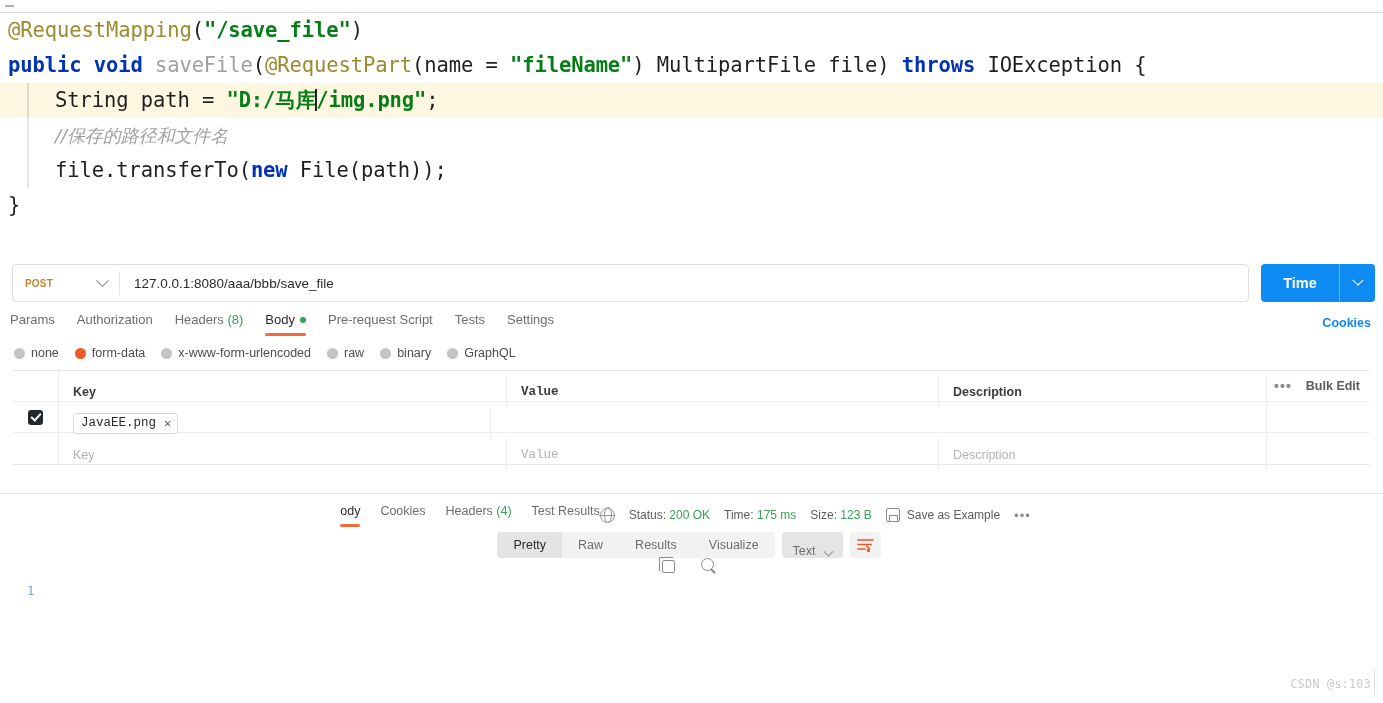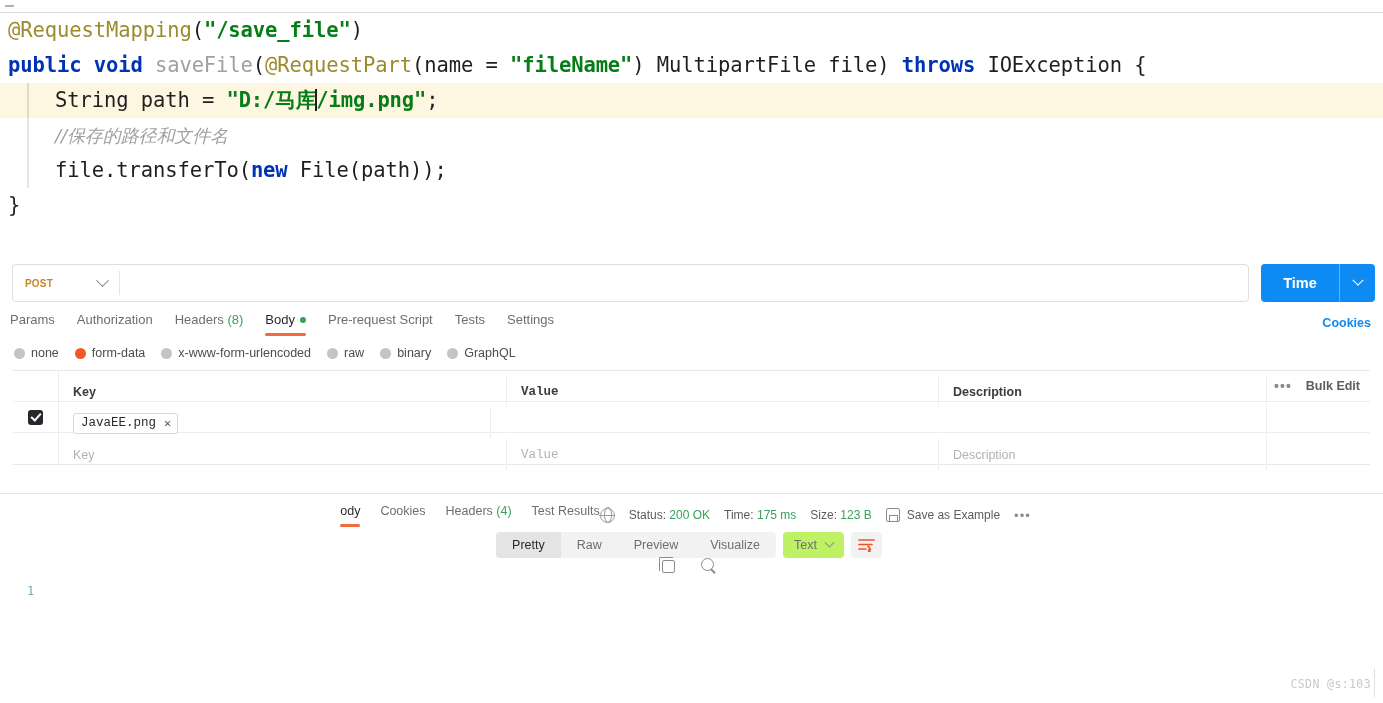--- a/index.html
+++ b/index.html
@@ -373,22 +373,22 @@
   .view-mode {
     padding: 0 16px;
     height: 100%;
     display: flex; align-items: center;
     font-size: 12.5px;
     color: #6e6e6e;
     cursor: pointer;
   }
   .view-mode.active { background: #e4e4e4; color: #2b2b2b; }
   #format-select {
-    display: flex; align-items: center; gap: 9px;
-    background: #bef264;
+    display: flex; align-items: flex-end; gap: 9px;
+    background: #e5e5e5;
     border-radius: 4px;
     height: 26px;
     padding: 0 11px;
     font-size: 12.5px;
     color: #6e6e6e;
     cursor: pointer;
   }
   #format-select .chev { width: 7px; height: 7px; border-width: 1.4px; }
   #wrap-toggle {
     width: 31px; height: 26px;
@@ -480,20 +480,21 @@
 </div>
 
 <div id="request-bar">
 
   <div id="method-url-group">
     <div id="method-select">
       <span id="method-label">POST</span>
       <span class="chev"></span>
     </div>
     <div id="method-divider"></div>
+    <input id="url-input" type="text" value="127.0.0.1:8080/aaa/bbb/save_file" style="">
   </div>
 
   <div id="send-group">
     <div id="send-button">Time</div>
     <div id="send-split-divider"></div>
     <div id="send-dropdown">
       <span class="chev"></span>
     </div>
   </div>
 
@@ -606,21 +607,21 @@
     </span>
     <span id="resp-more-icon">•••</span>
   </div>
 </div>
 
 <div id="resp-toolbar">
   <div id="resp-toolbar-left">
     <div id="view-mode-group">
         <div class="view-mode active">Pretty</div>
         <div class="view-mode">Raw</div>
-        <div class="view-mode">Preview</div>
+        <div class="view-mode">Results</div>
         <div class="view-mode">Visualize</div>
       </div>
     <div id="format-select">
       <span>Text</span>
       <span class="chev"></span>
     </div>
     <div id="wrap-toggle">
       <svg width="17" height="14" viewBox="0 0 17 14">
         <line x1="1" y1="2" x2="16" y2="2" stroke="#e8562a" stroke-width="1.7" stroke-linecap="round"></line>
         <line x1="1" y1="6.5" x2="14" y2="6.5" stroke="#e8562a" stroke-width="1.7" stroke-linecap="round"></line>

